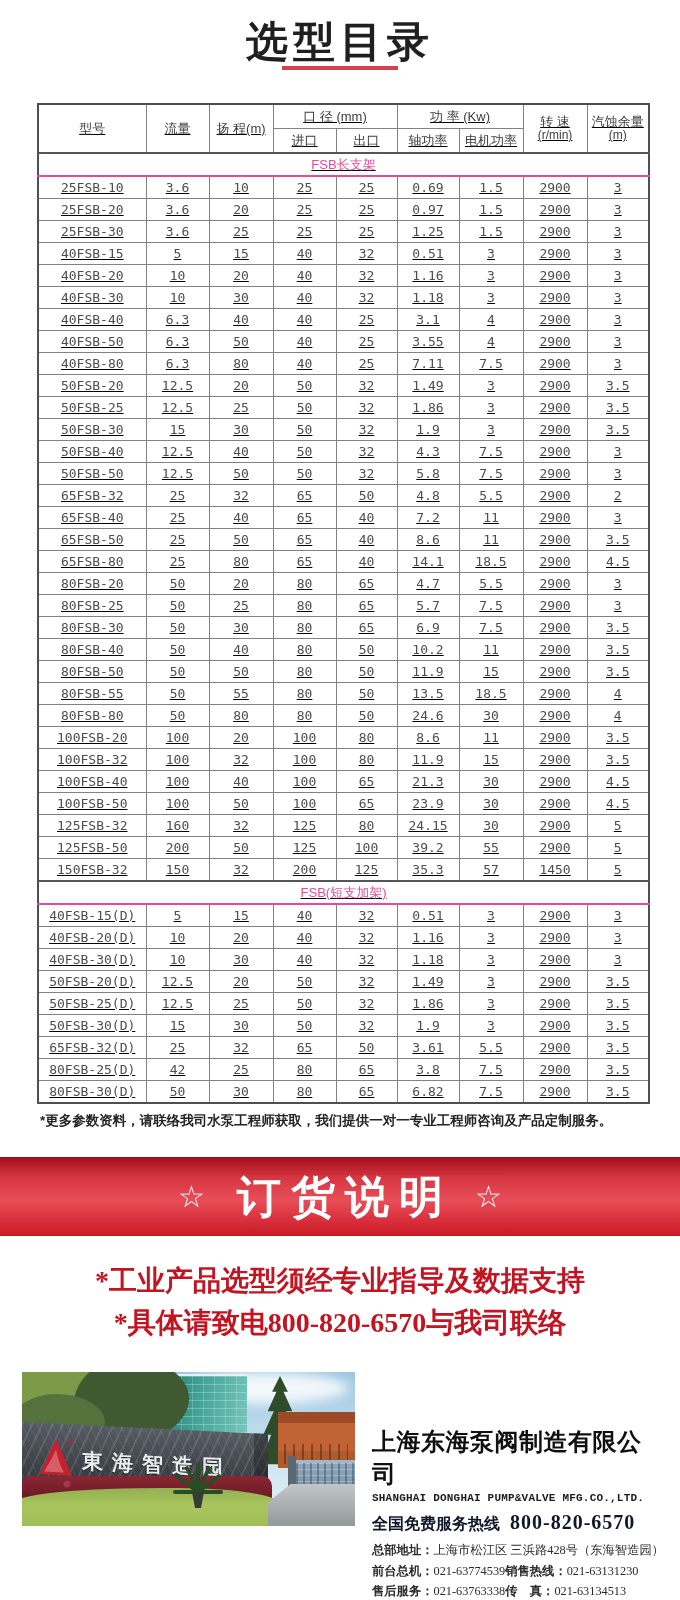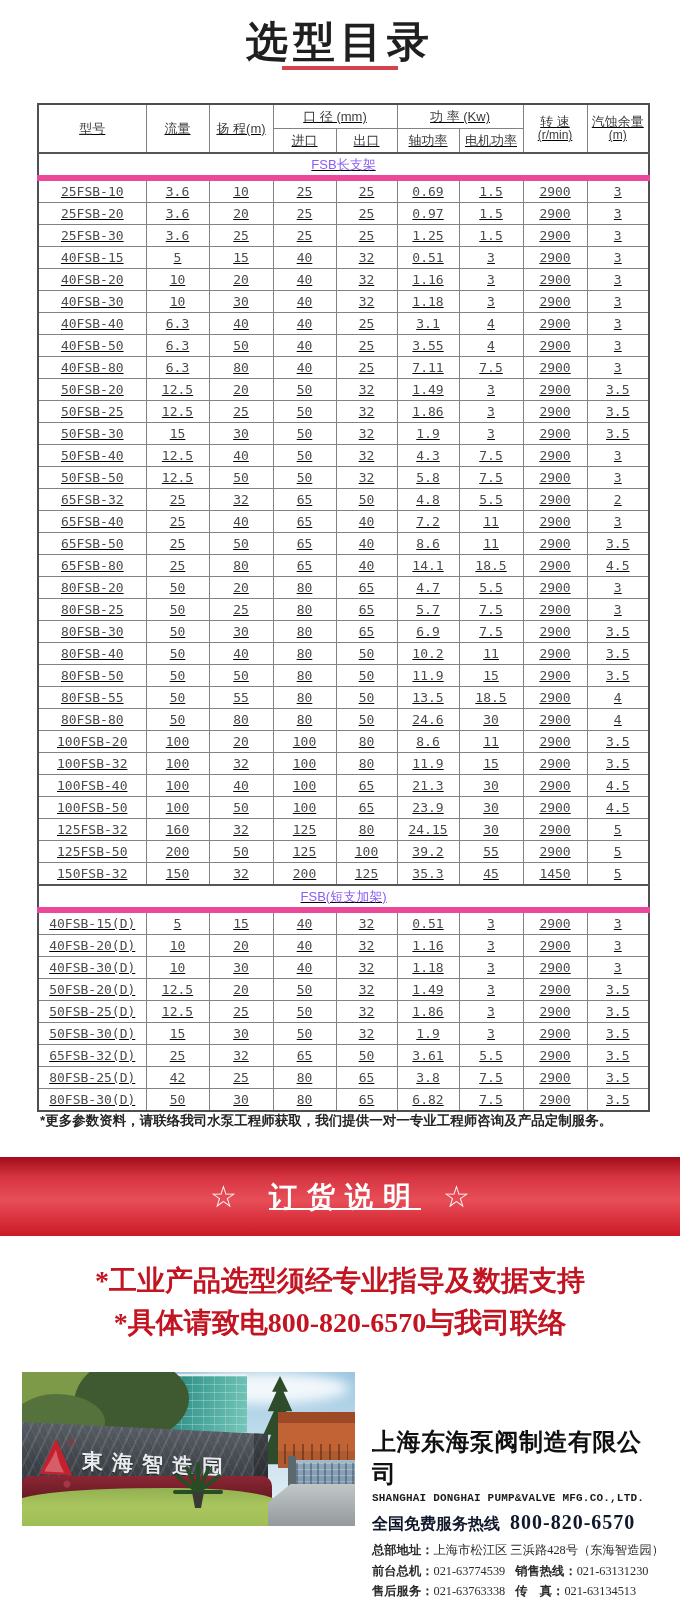--- a/index.html
+++ b/index.html
@@ -11,54 +11,54 @@
     font-size:42px;font-weight:bold;color:#1f1f1f;letter-spacing:5px;}
   .title-underline{position:absolute;left:282px;top:66px;width:116px;height:4px;background:#d2434e;}
 
   
   table.spec{position:absolute;left:37px;top:103px;width:611px;border-collapse:collapse;
     table-layout:fixed;border:2px solid #4f4f4f;text-decoration:underline;}
   table.spec td{border:1px solid #828282;text-align:center;vertical-align:middle;padding:0;
     font-size:13px;color:#4d4d4d;height:21px;line-height:1.05;}
   table.spec tr.hdr td{color:#3c3c3c;height:23px;font-family:"Liberation Sans",sans-serif;}
   table.spec td.num{font-family:"DejaVu Sans Mono",monospace;}
-  table.spec tr.section td{color:#8b5cf6;border-top:2px solid #555;border-bottom:6px solid #ec4899;
+  table.spec tr.section td{color:#ec4899;border-top:2px solid #555;border-bottom:2px solid #ec4899;
     font-family:"Liberation Sans",sans-serif;}
   table.spec .sub{font-size:12px;}
 
   
   .footnote{position:absolute;left:40px;top:1112px;width:600px;margin:0;
     font-size:13.5px;font-weight:600;color:#242424;}
 
   
   .banner{position:absolute;left:0;top:1157px;width:680px;height:79px;
     background:linear-gradient(180deg,#a30c1a 0%,#d63641 26%,#e84e58 55%,#cb1826 100%);
     display:flex;align-items:center;justify-content:center;gap:22px;}
   .banner .star{color:#ffffff;font-size:30px;line-height:1;}
-  .banner .banner-title{color:#ffffff;font-size:28px;font-weight:bold;letter-spacing:10px;
-    text-indent:10px;line-height:1;text-decoration:underline;}
+  .banner .banner-title{color:#ffffff;font-size:44px;font-weight:bold;letter-spacing:10px;
+    text-indent:10px;line-height:1;}
 
   
   .notice{position:absolute;left:0;top:1260px;width:680px;text-align:center;
     font-family:"Liberation Serif",serif;font-weight:bold;color:#c31422;
     font-size:28px;line-height:42px;}
 
   
   .info{position:absolute;left:372px;top:1426px;width:292px;}
   .co-name{margin:0;font-size:24px;font-weight:bold;color:#101010;letter-spacing:0.5px;}
   .co-name-en{margin:2px 0 0 0;font-family:Liberation Mono, monospace;font-weight:bold;
     font-size:11px;color:#1c1c1c;letter-spacing:0.2px;}
   .hotline{margin-top:7px;color:#0f172a;font-family:"Liberation Serif",serif;font-weight:bold;}
   .hotline .h-label{font-size:16px;}
   .hotline .h-number{font-size:20px;letter-spacing:1px;margin-left:6px;}
   .contacts{margin-top:5px;font-family:Liberation Serif, serif;font-size:12.3px;color:#2a2a2a;}
   .c-line{line-height:20.5px;white-space:nowrap;}
   .c-label{font-weight:bold;}
   .c-value{font-weight:normal;}
-  .c-line .pair+ .pair{margin-left:10px;}
+  .c-line .pair+ .pair{}
 
   
   .photo{position:absolute;left:22px;top:1372px;width:333px;height:154px;overflow:hidden;
     background:linear-gradient(180deg,#9cc6e0 0%,#cde4f1 55%,#e6f1f6 100%);}
   .ph-cloud{position:absolute;right:6px;top:0px;width:170px;height:32px;
     background:rgba(255,255,255,.85);border-radius:50%;filter:blur(6px);}
   .ph-glass{position:absolute;left:137px;top:2px;width:88px;height:82px;border-top:2px solid #e9eff1;
     background:
       repeating-linear-gradient(90deg,rgba(255,255,255,.20) 0 1px,transparent 1px 11px),
       repeating-linear-gradient(180deg,rgba(235,255,250,.28) 0 1px,transparent 1px 8px),
@@ -491,21 +491,21 @@
           <td class="num">2900</td>
           <td class="num">5</td>
         </tr>
         <tr>
           <td class="num">150FSB-32</td>
           <td class="num">150</td>
           <td class="num">32</td>
           <td class="num">200</td>
           <td class="num">125</td>
           <td class="num">35.3</td>
-          <td class="num">45</td>
+          <td class="num">57</td>
           <td class="num">1450</td>
           <td class="num">5</td>
         </tr>
         <tr class="section">
           <td colspan="9">FSB(短支加架)</td>
         </tr>
         <tr>
           <td class="num">40FSB-15(D)</td>
           <td class="num">5</td>
           <td class="num">15</td>

